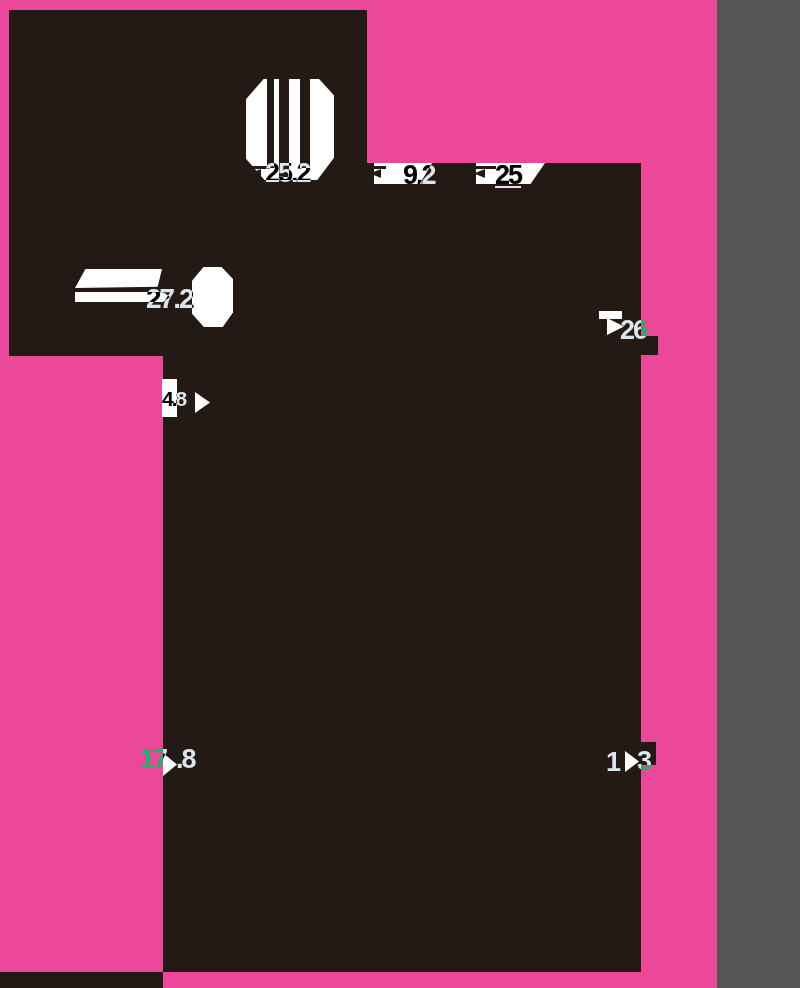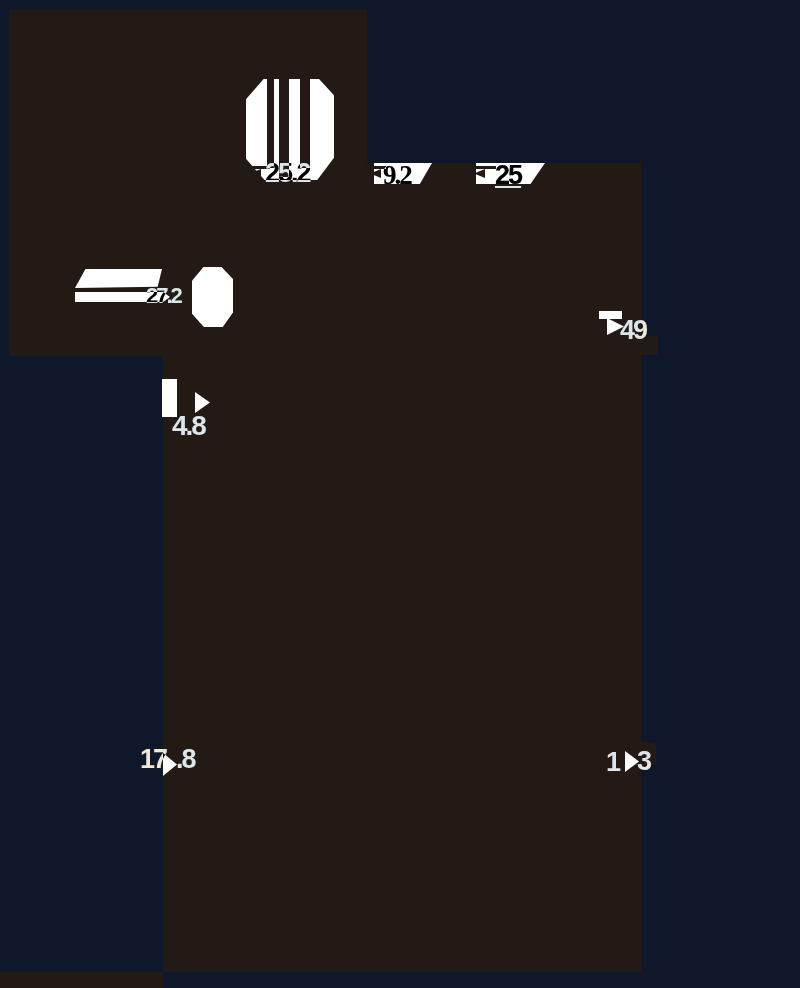--- a/index.html
+++ b/index.html
@@ -1,18 +1,18 @@
 <!DOCTYPE html>
 <html><head>
 <meta charset="utf-8">
 <style>
   html,body{margin:0;padding:0;background:#555;}
   #canvas{
-    position:relative;width:800px;height:988px;overflow:hidden;
-    background:#0f172a;isolation:isolate;
+    position:relative;width:717px;height:988px;overflow:hidden;
+    background:#ec4899;isolation:isolate;
     font-family:"Liberation Sans", sans-serif;
   }
   .ink{position:absolute;background:#241A15;}
   .paper{position:absolute;background:#FFFFFF;}
   .dim{
     position:absolute;color:#FFFFFF;mix-blend-mode:difference;
     font-weight:700;font-size:27px;line-height:1;letter-spacing:-2px;
     white-space:nowrap;
   }
   .tri-r{clip-path:polygon(0 0,100% 50%,0 100%);}
@@ -62,29 +62,29 @@
 
   <div class="paper" style="left:599px;top:311px;width:23px;height:8px;"></div>
   <div class="paper tri-r" style="left:607px;top:318px;width:17px;height:17px;"></div>
 
   <div class="paper tri-r" style="left:163px;top:753px;width:14px;height:23px;"></div>
 
   <div class="paper tri-r" style="left:625px;top:751px;width:14px;height:21px;"></div>
 
   <span class="dim" style="left:265px;top:160px;">25.2</span>
 
-  <span class="dim" style="left:383px;top:162px;font-family:Liberation Serif, serif;">9.2</span>
+  <span class="dim" style="left:403px;top:162px;">9.2</span>
 
   <span class="dim" style="left:495px;top:162px;text-decoration:underline;">25</span>
 
-  <span class="dim" style="left:146px;top:285px;font-size:22px;">27.2</span>
+  <span class="dim" style="left:146px;top:285px;font-size:28px;">27.2</span>
 
-  <span class="dim" style="left:172px;top:388px;font-size:28px;margin-top:24px;">4.8</span>
+  <span class="dim" style="left:162px;top:388px;font-size:21px;">4.8</span>
 
-  <span class="dim" style="left:620px;top:317px;">49</span>
+  <span class="dim" style="left:620px;top:317px;">26</span>
 
   <span class="dim" style="left:140px;top:746px;text-align:right;">17</span>
   <span class="dim" style="left:176px;top:746px;">.8</span>
 
   <span class="dim" style="left:606px;top:749px;">1</span>
   <span class="dim" style="left:637px;top:748px;">3</span>
 
 </div>
 
 </body></html>

